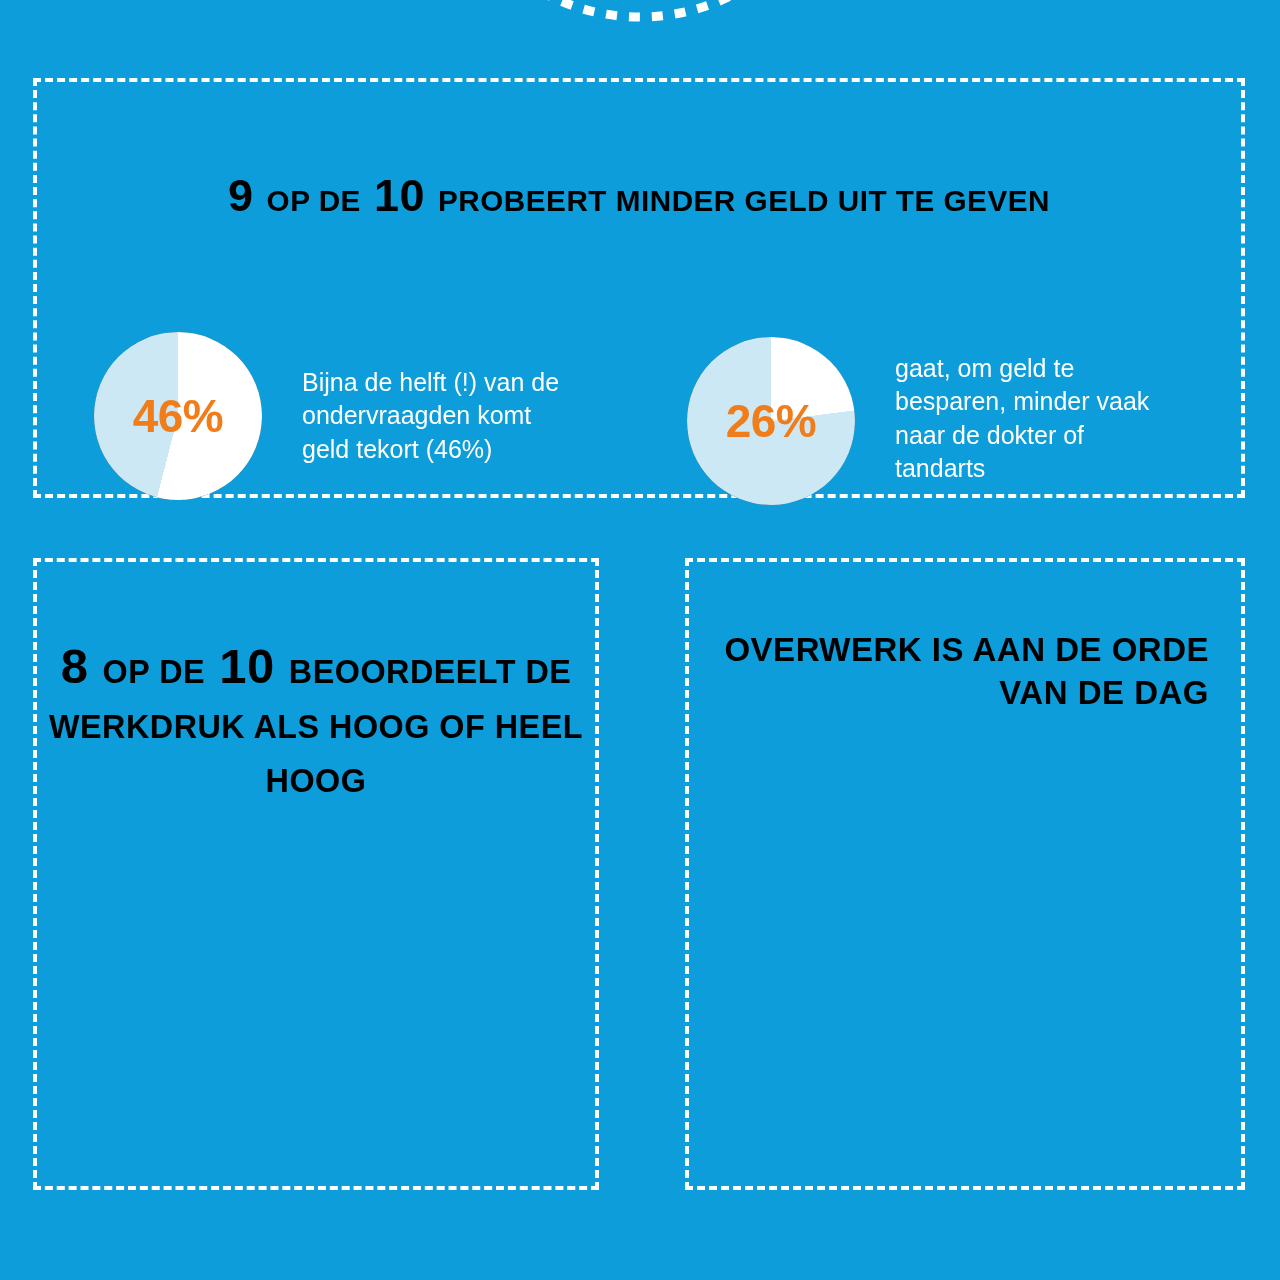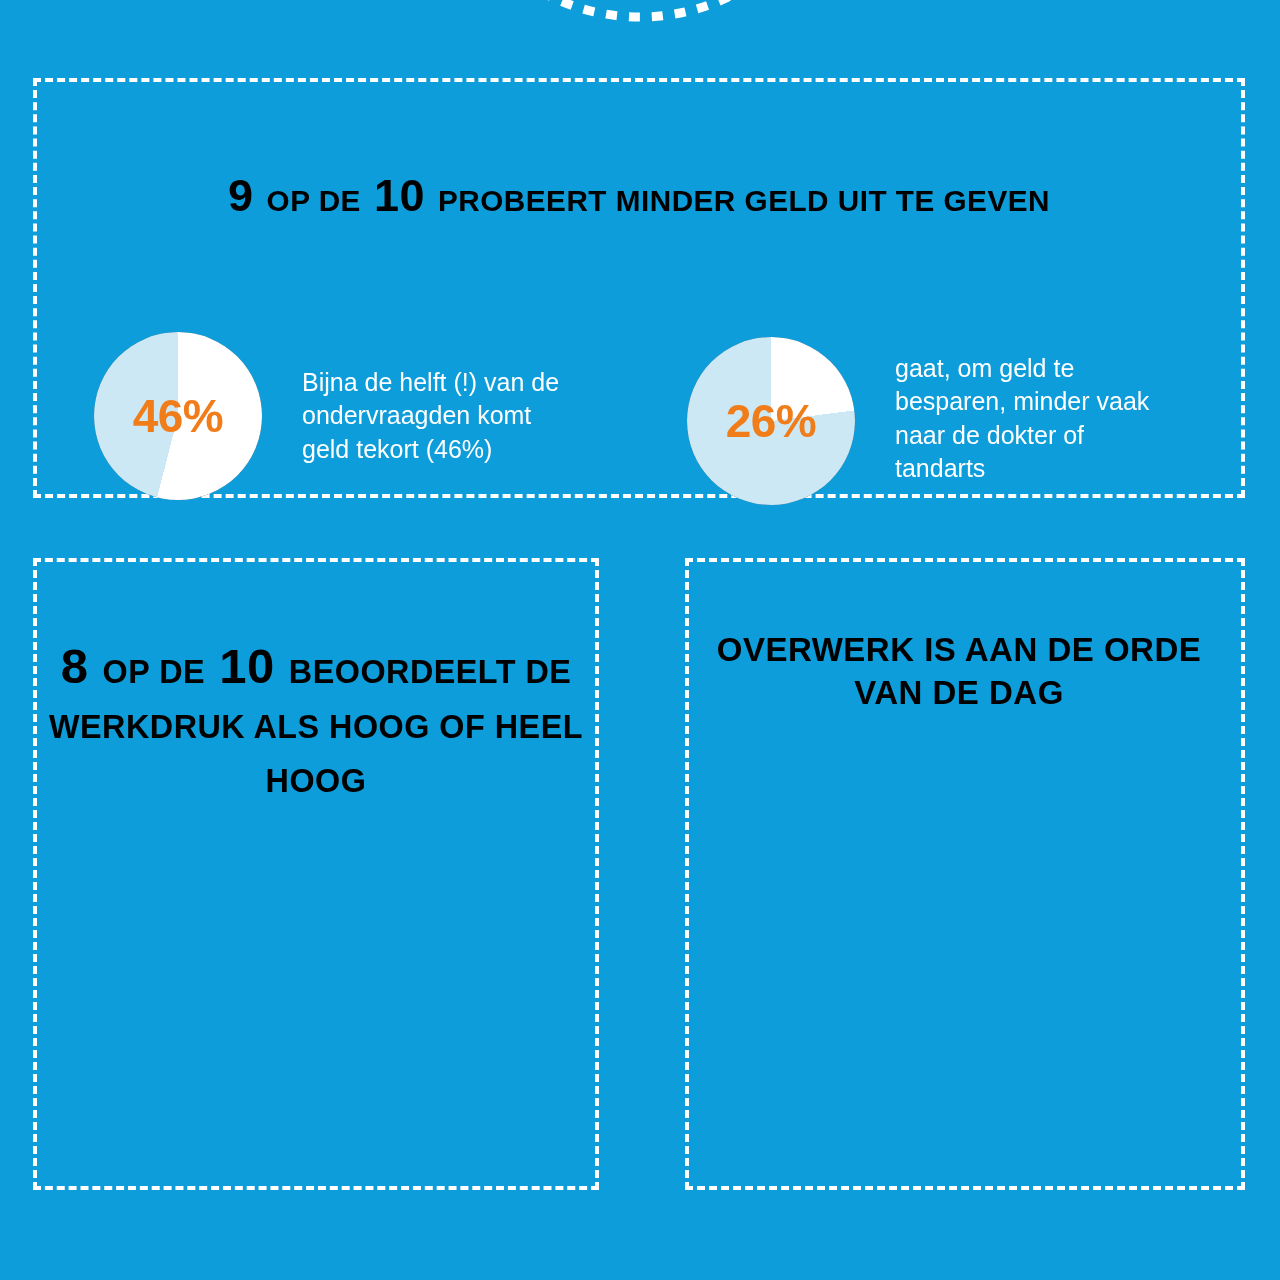--- a/index.html
+++ b/index.html
@@ -84,20 +84,21 @@
     top: 36px;
     font-size: 49px;
   }
   .panel-bottom-right .heading {
     position: absolute;
     left: 20px;
     right: 32px;
     top: 40px;
     font-size: 33px;
     line-height: 1.28;
+    text-align: right;
   }
 
   
   .stat {
     position: absolute;
     display: flex;
     align-items: center;
   }
 
   .pie {

